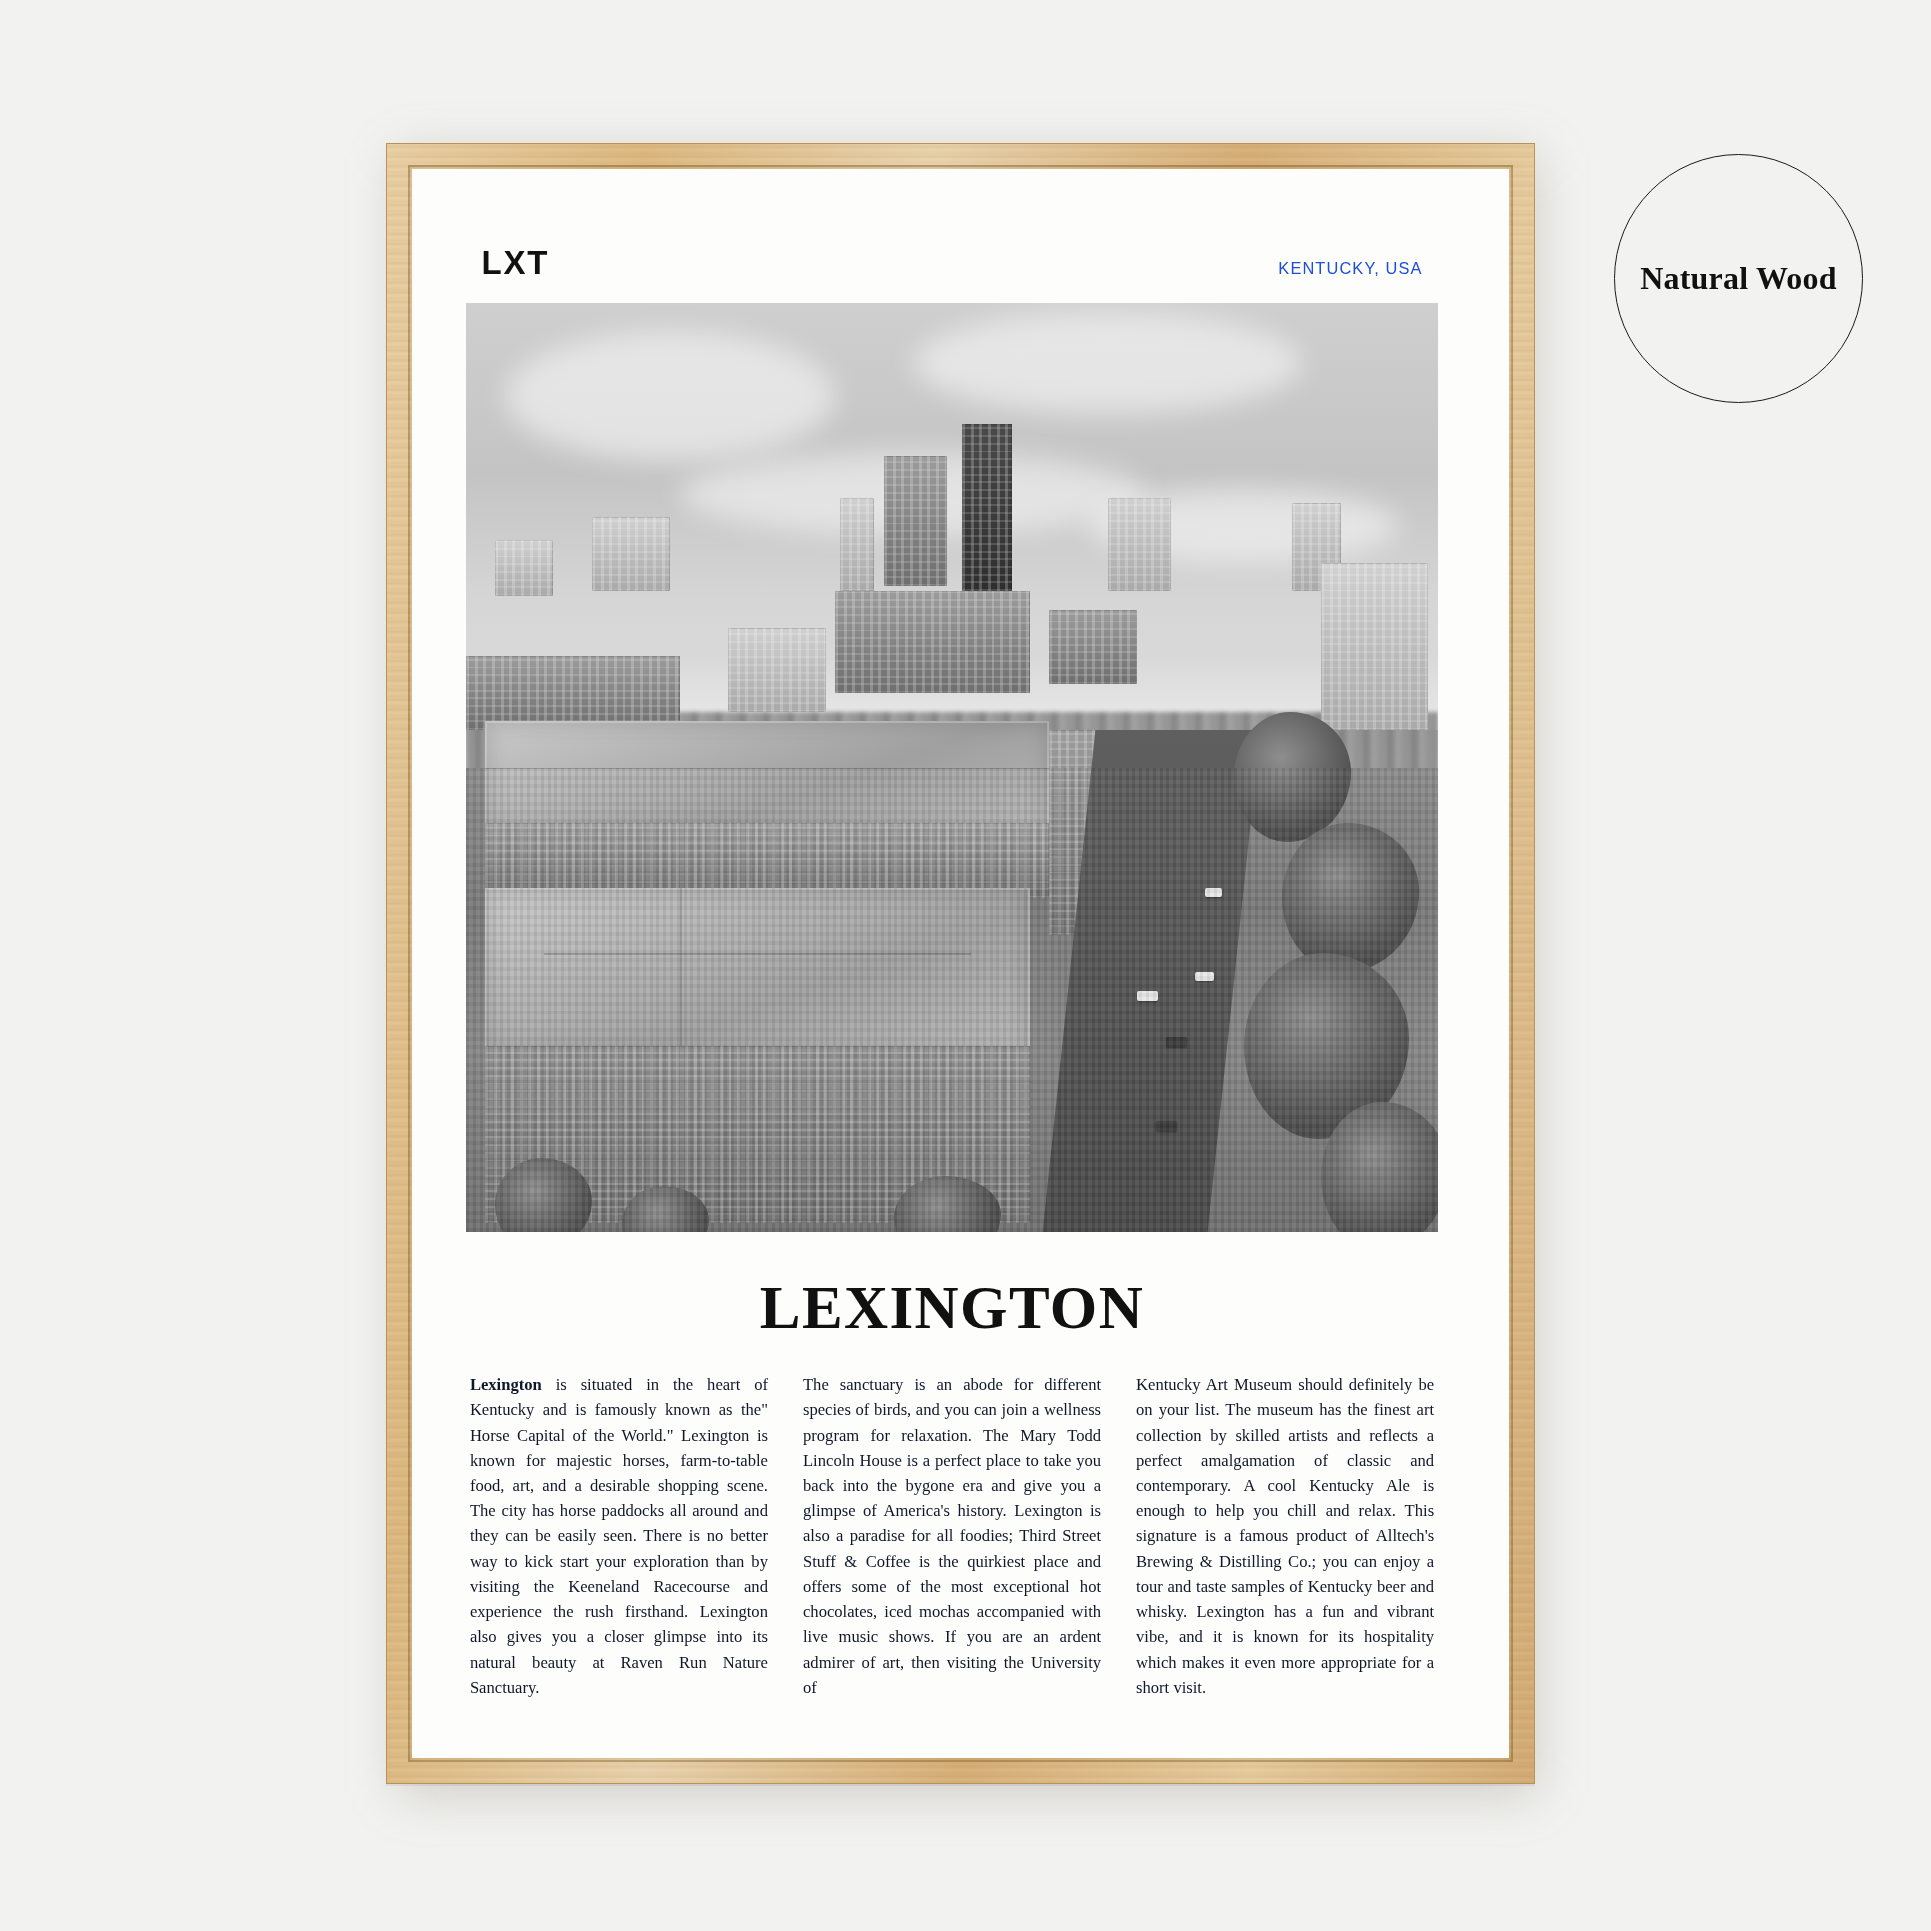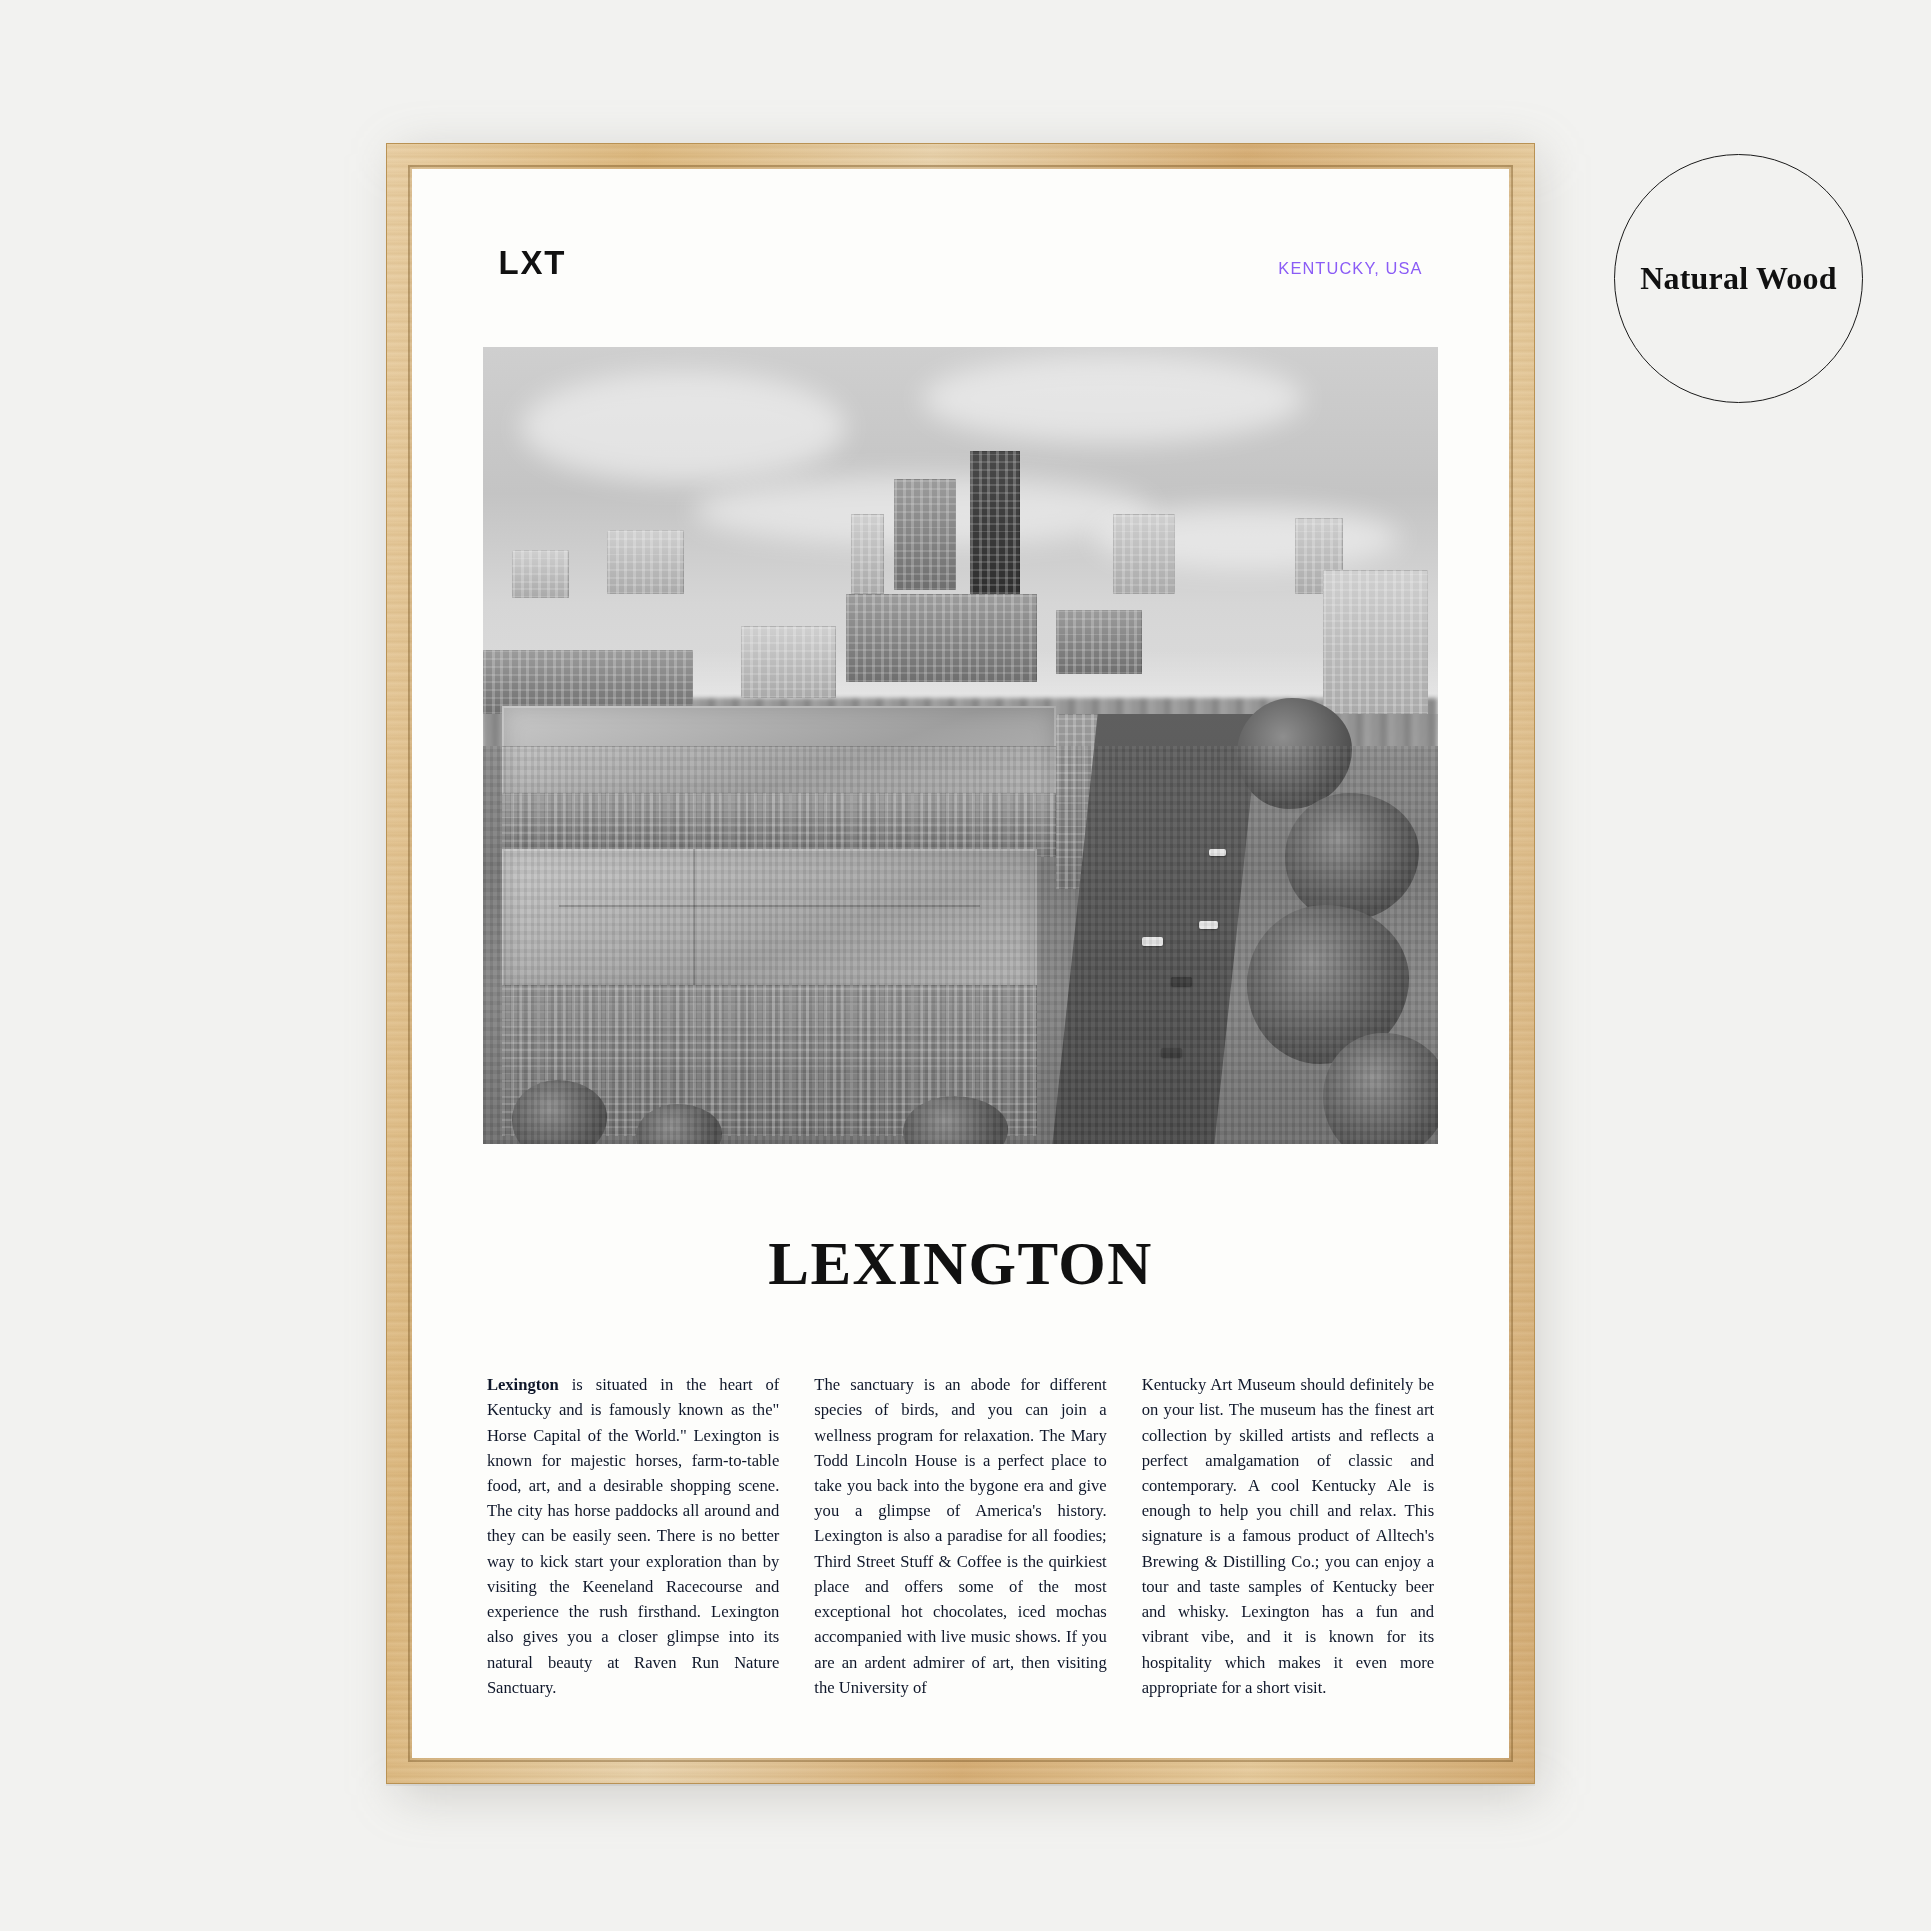--- a/index.html
+++ b/index.html
@@ -80,45 +80,44 @@
     pointer-events: none;
   }
 
   
   .poster {
     position: relative;
     width: 100%;
     height: 100%;
     background: #fdfdfb;
     box-sizing: border-box;
-    padding: 75px 71px 58px 71px;
+    padding: 75px 71px 58px 54px;
     display: flex;
     flex-direction: column;
-    gap: 44px;
   }
 
   .poster-header {
     display: flex;
     align-items: baseline;
     justify-content: space-between;
     padding: 0 15.4px 0 15.4px;
     margin-bottom: 21px;
   }
   .poster-code {
     font-family: "Liberation Sans", sans-serif;
     font-weight: bold;
     font-size: 33px;
     letter-spacing: 1.9px;
     color: #111;
   }
   .poster-region {
     font-family: "Liberation Sans", sans-serif;
     font-size: 16.4px;
     letter-spacing: 1.1px;
-    color: #8b5cf6;
+    color: #1d4ed8;
   }
 
   
   .photo {
     position: relative;
     width: 100%;
     height: 966px;
     overflow: hidden;
     background: #9a9a9a;
     filter: grayscale(100%);

